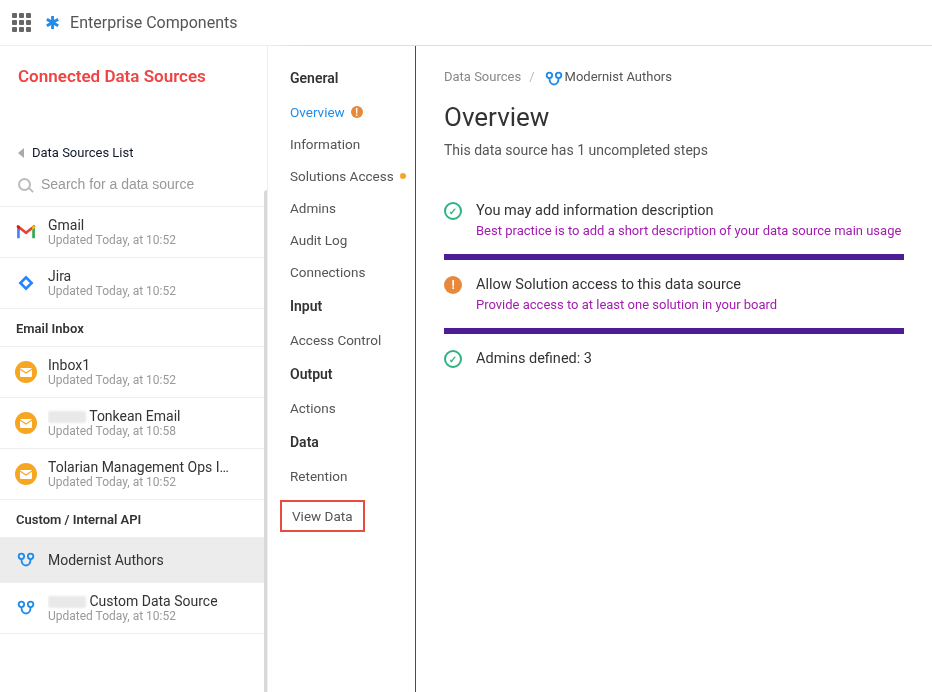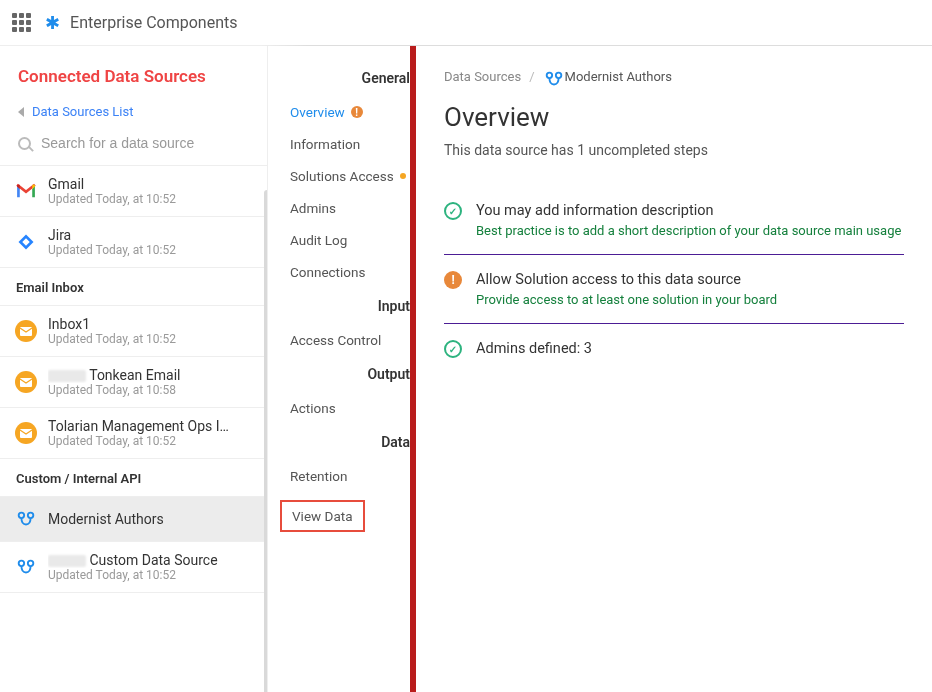--- a/index.html
+++ b/index.html
@@ -56,23 +56,24 @@
   .left-title {
     font-size: 17px;
     font-weight: 600;
     color: #ef4444;
     padding: 20px 18px 12px;
   }
   .back-link {
     display: flex;
     align-items: center;
     padding: 6px 18px 10px;
-    color: #3b82f6;
+    color: #0f172a;
     font-size: 13px;
     cursor: pointer;
+    margin-top: 41px;
   }
   .back-link .tri {
     width: 0; height: 0;
     border-top: 5px solid transparent;
     border-bottom: 5px solid transparent;
     border-right: 6px solid #aaa;
     margin-right: 8px;
   }
   .search-row {
     display: flex;
@@ -172,22 +173,21 @@
     position: absolute; right: 0; top: 96px;
     width: 6px; height: 520px;
     background: #d9d9d9;
     border-radius: 3px;
   }
 
   
   .mid-nav {
     width: 148px;
     padding: 18px 0 0 22px;
-    border-right: 6px solid #b91c1c;
-    text-align: right;
+    border-right: 1px solid #b91c1c;
   }
   .mid-section-title {
     font-size: 14px; font-weight: 600; color: #333;
     margin: 10px 0 10px;
   }
   .mid-section-title.first { margin-top: 6px; }
   .mid-nav ul { list-style: none; }
   .mid-nav li {
     font-size: 13.5px;
     color: #555;
@@ -232,35 +232,35 @@
 
   .page-title {
     font-size: 26px; font-weight: 400; color: #333;
     margin-bottom: 10px;
   }
   .subtitle { font-size: 14px; color: #555; margin-bottom: 28px; }
 
   .step {
     display: flex; align-items: flex-start;
     padding: 16px 0;
-    border-bottom: 1px solid #4c1d95;
+    border-bottom: 6px solid #4c1d95;
   }
   .step:last-child { border-bottom: none; }
   .step .sicon {
     width: 18px; height: 18px; border-radius: 50%;
     margin-right: 14px; flex-shrink: 0;
     display: flex; align-items: center; justify-content: center;
     font-size: 12px;
   }
   .sicon.ok { border: 2px solid #2db37f; color: #2db37f; }
   .sicon.ok::after { content: '✓'; font-size: 10px; font-weight: 700; }
   .sicon.warn { background: #e8883a; color: #fff; font-weight: 700; }
   .sicon.warn::after { content: '!'; }
   .step .st-title { font-size: 14.5px; color: #333; margin-bottom: 4px; }
-  .step .st-desc { font-size: 13px; color: #15803d; }
+  .step .st-desc { font-size: 13px; color: #a21caf; }
 </style>
 </head>
 <body>
 
 <div class="topbar">
   <div class="app-grid">
     <span></span>
       <span></span>
       <span></span>
     <span></span>

